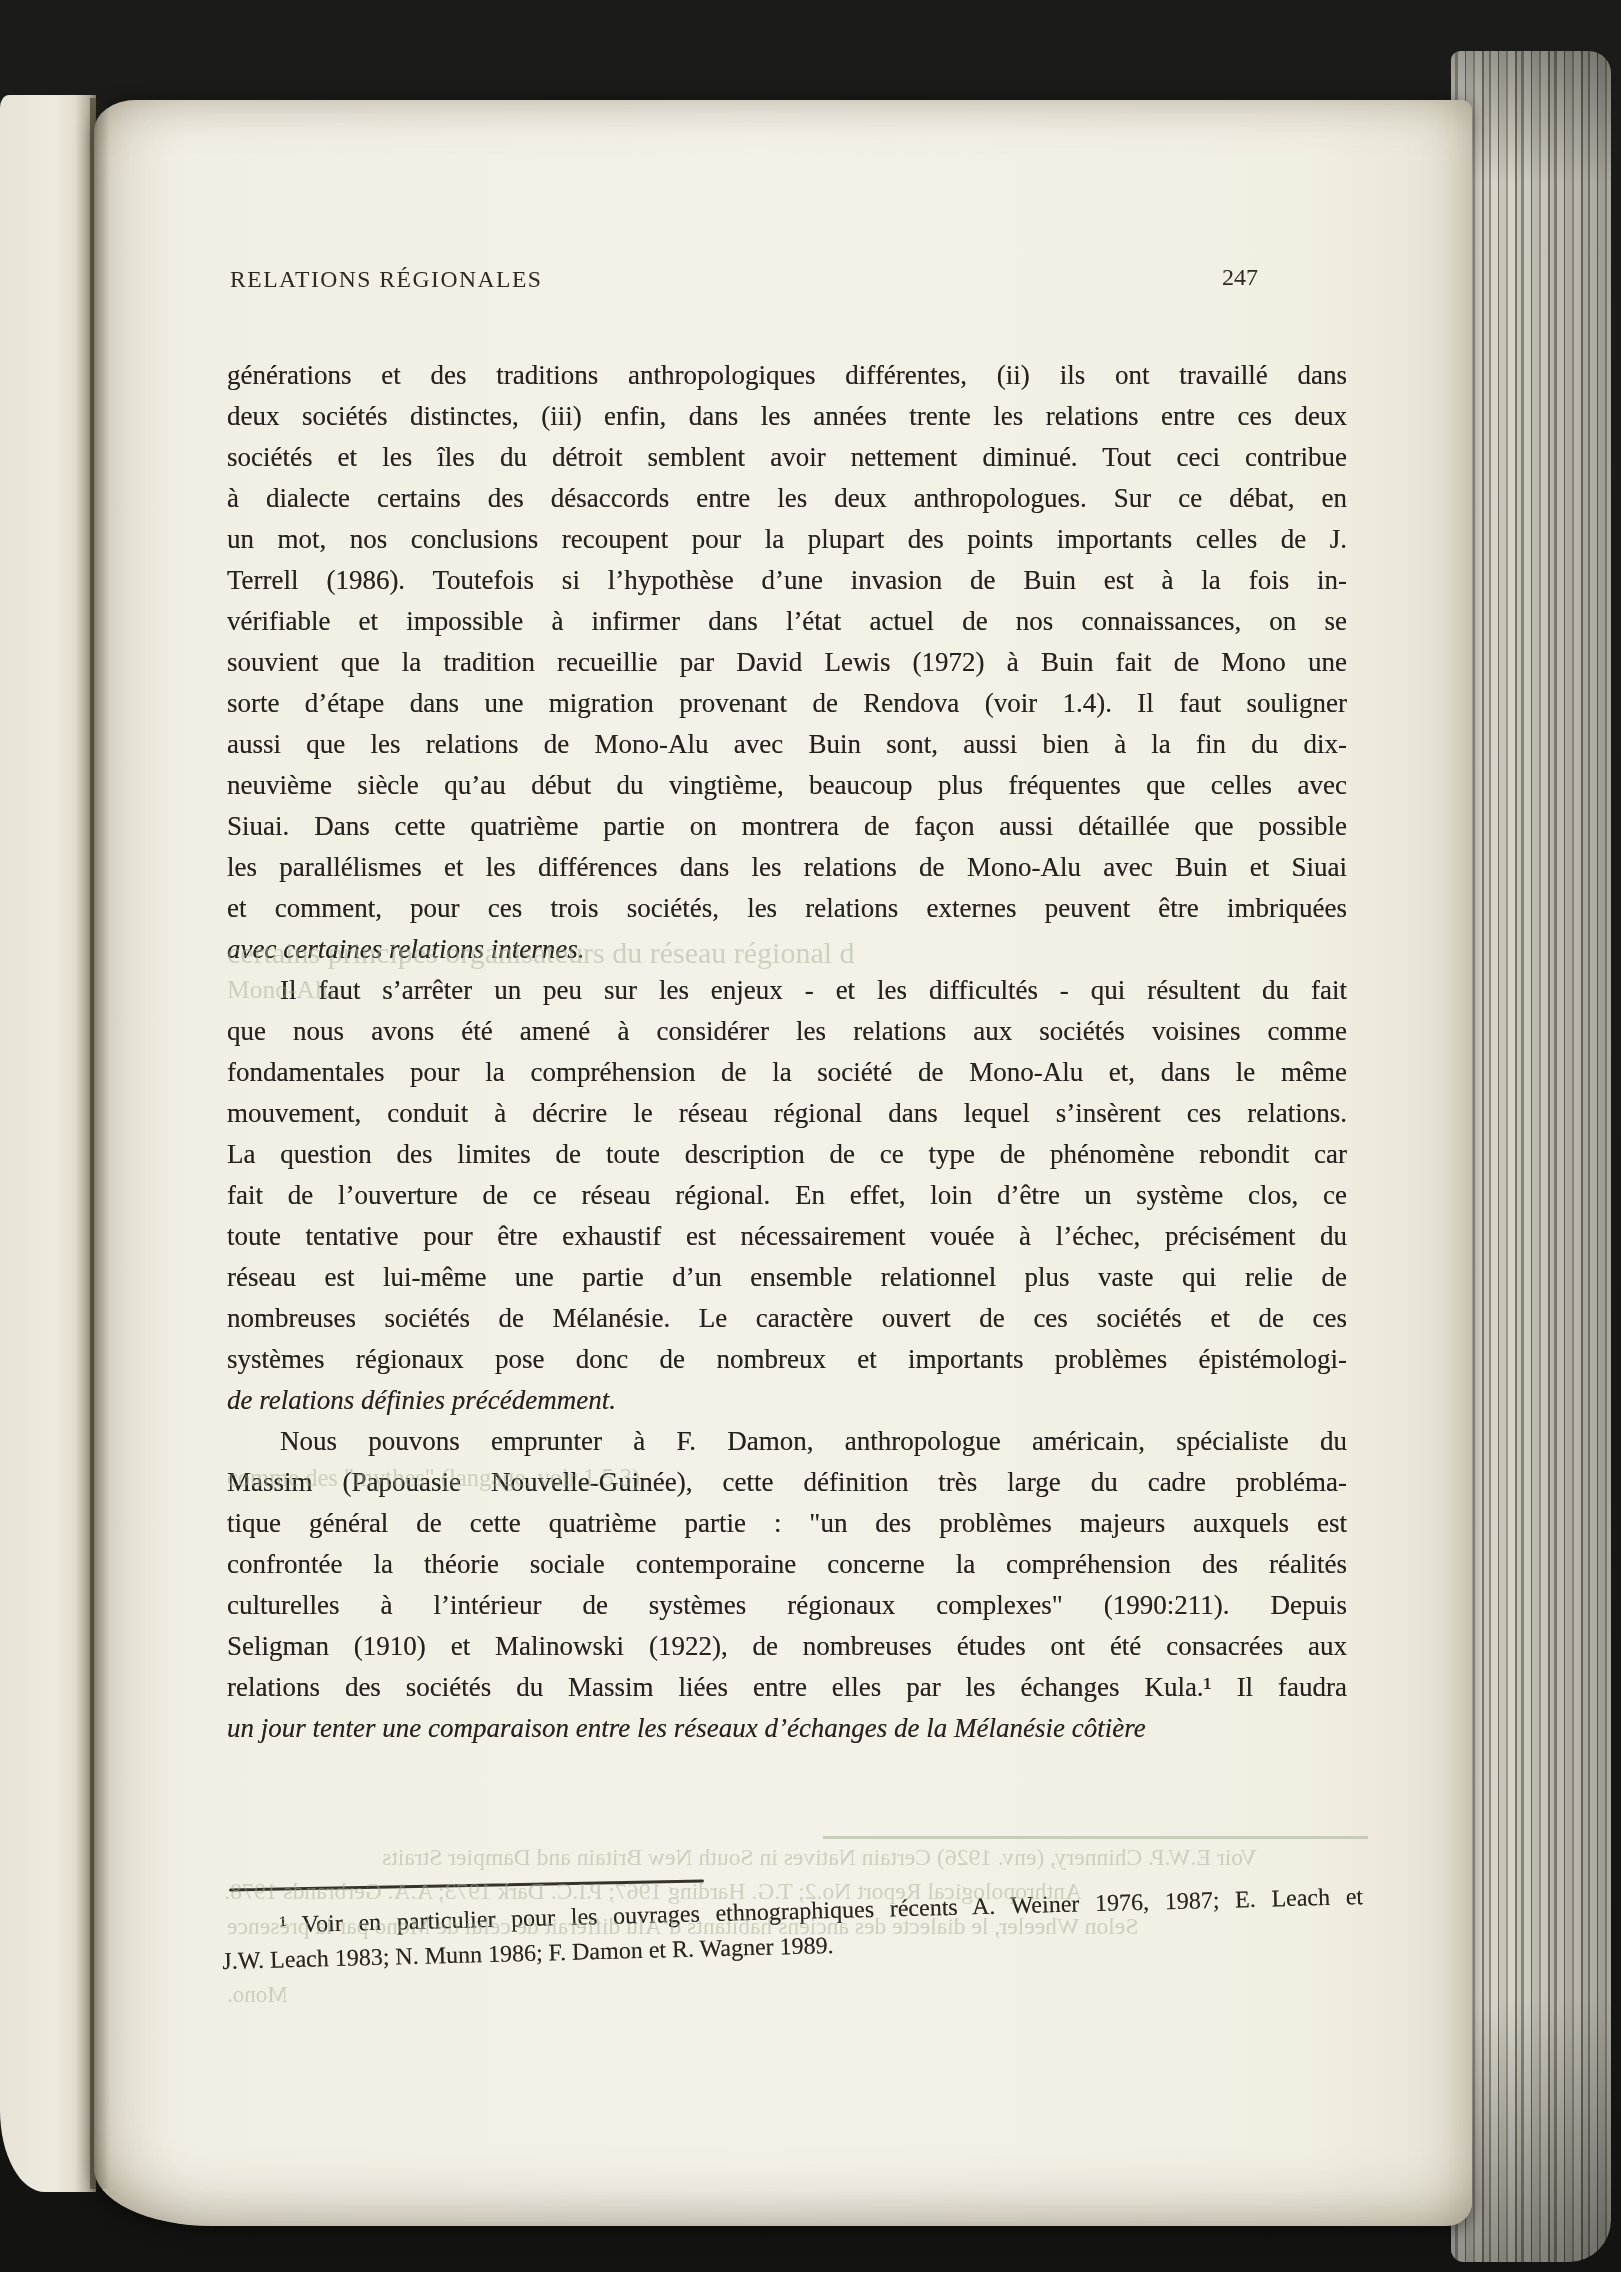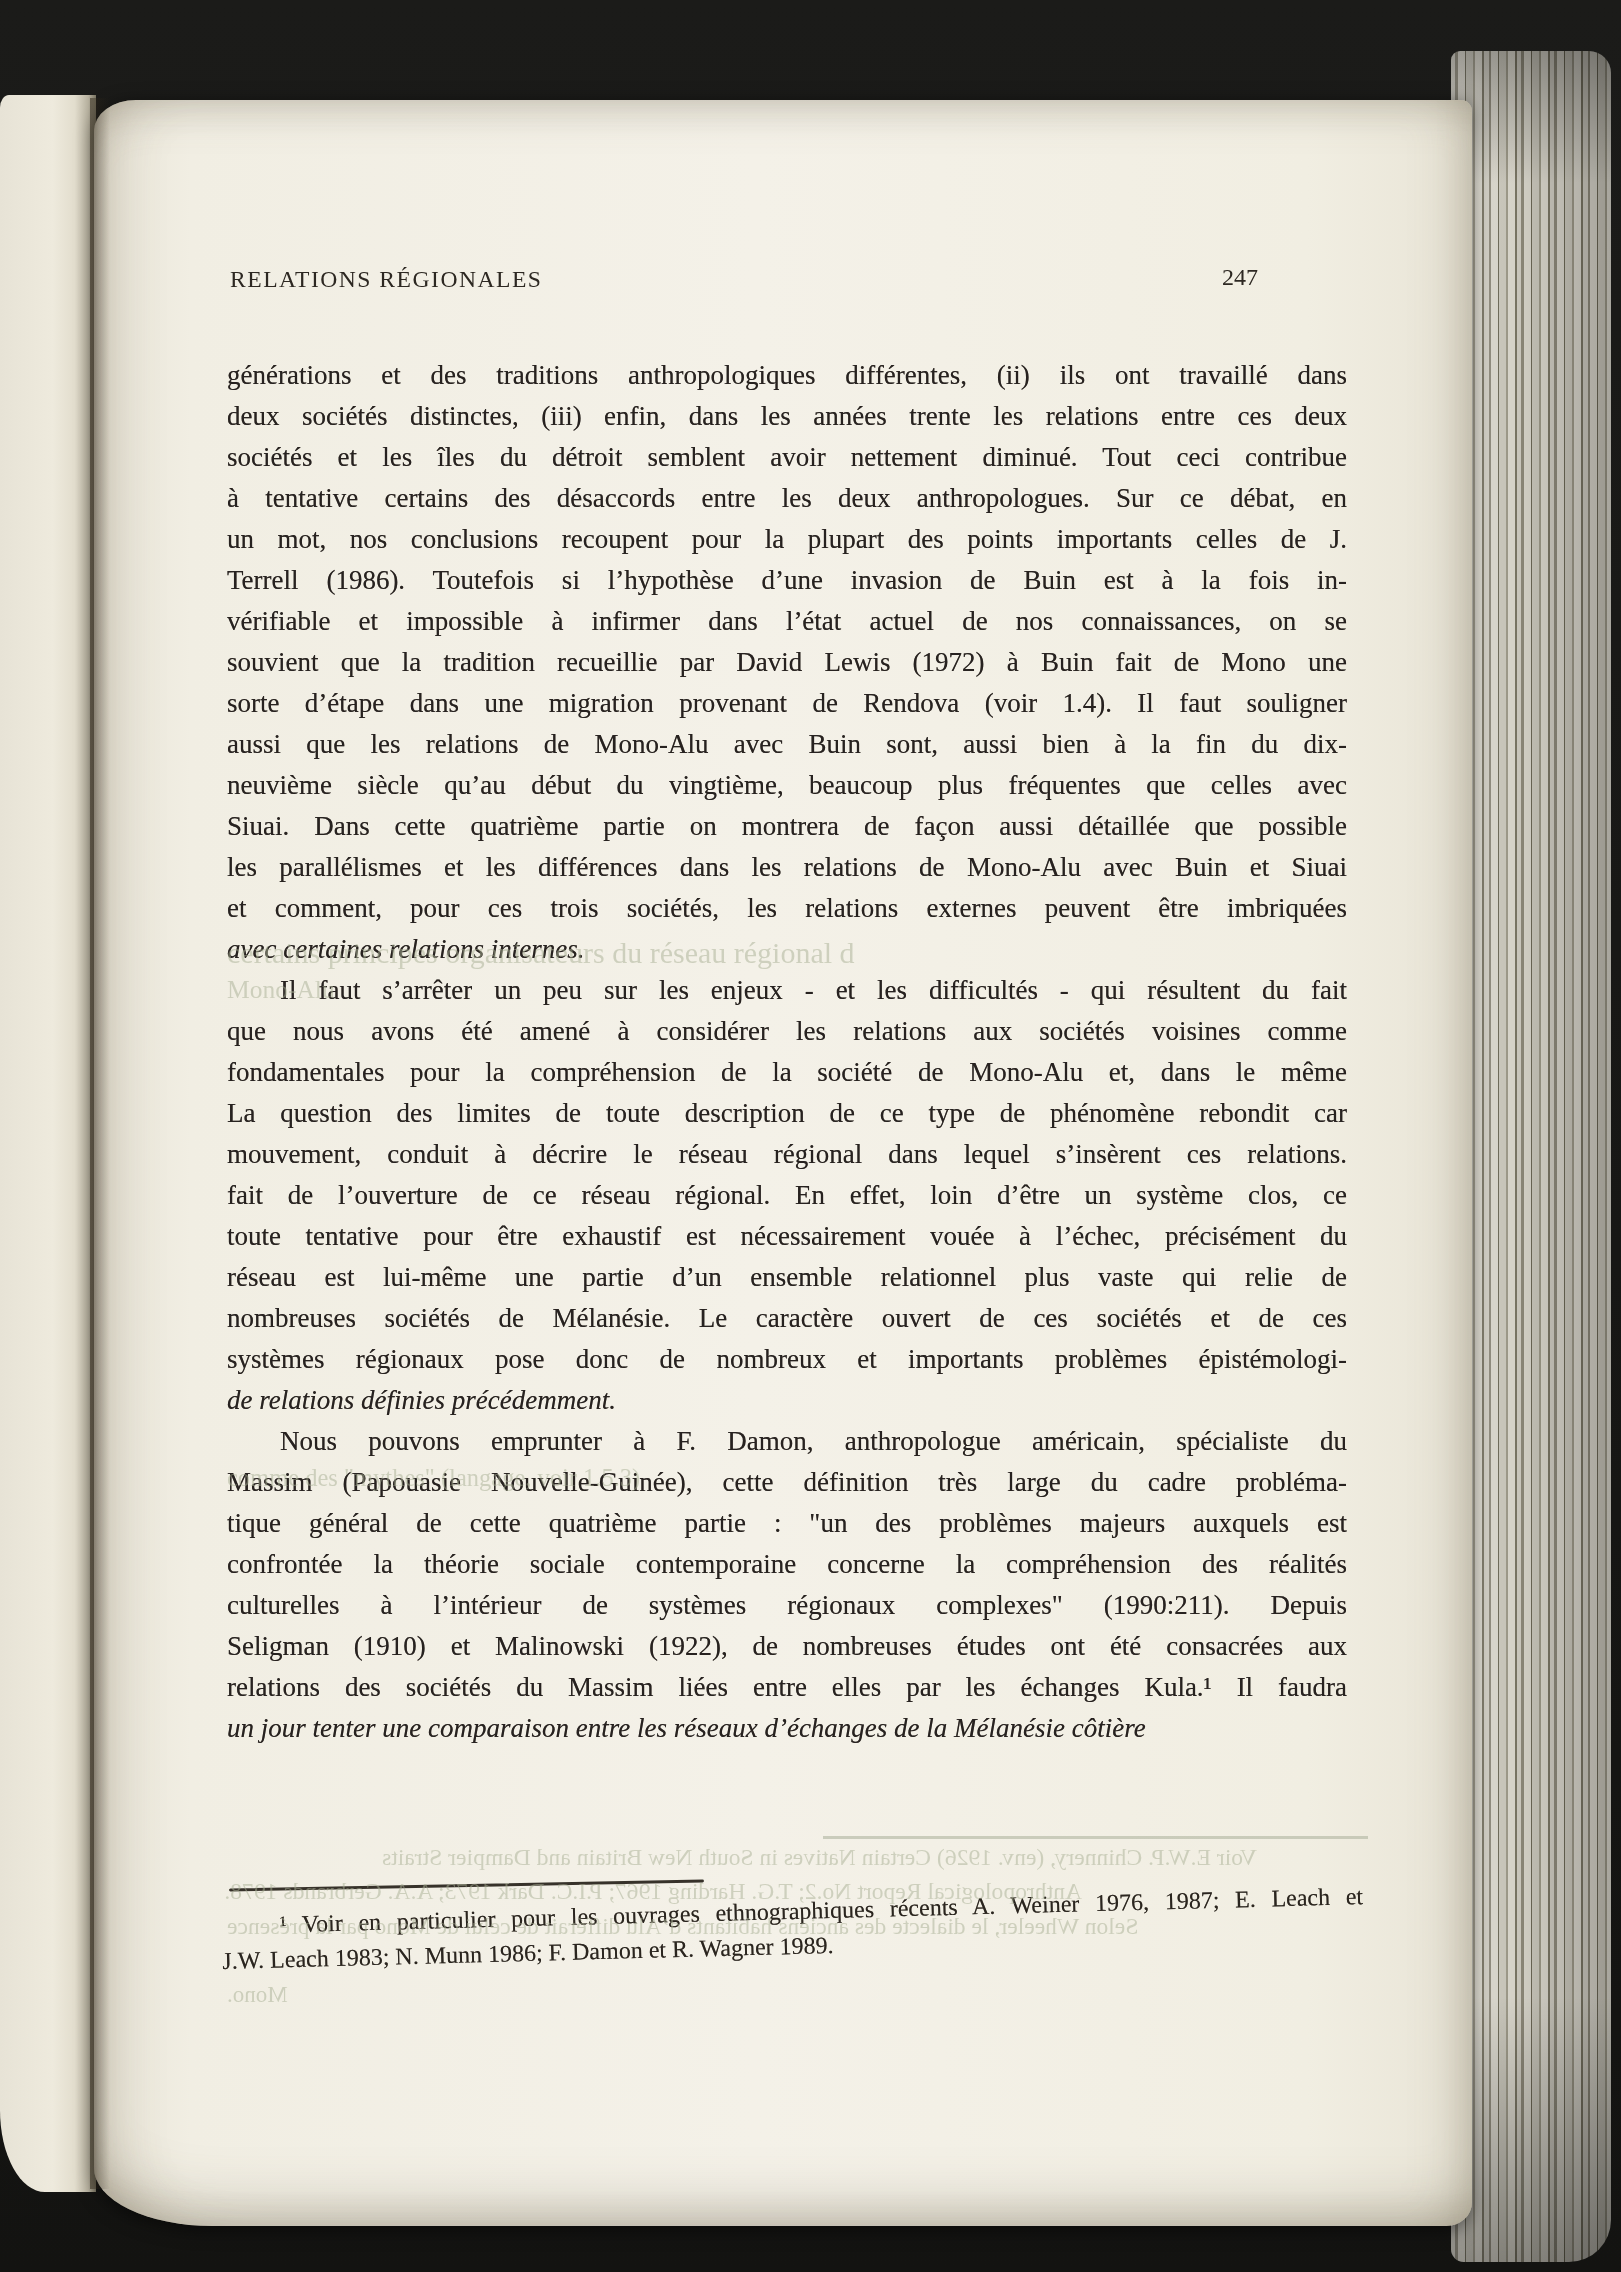--- a/index.html
+++ b/index.html
@@ -120,39 +120,39 @@
     <div class="ghost mirror" id="ghost-7">Mono.</div>
 
     <div class="running-title">RELATIONS RÉGIONALES</div>
     <div class="page-number">247</div>
 
     <div class="body-text">
         <div>
           <div class="line">générations et des traditions anthropologiques différentes, (ii) ils ont travaillé dans</div>
           <div class="line">deux sociétés distinctes, (iii) enfin, dans les années trente les relations entre ces deux</div>
           <div class="line">sociétés et les îles du détroit semblent avoir nettement diminué. Tout ceci contribue</div>
-          <div class="line">à tentative certains des désaccords entre les deux anthropologues. Sur ce débat, en</div>
+          <div class="line">à dialecte certains des désaccords entre les deux anthropologues. Sur ce débat, en</div>
           <div class="line">un mot, nos conclusions recoupent pour la plupart des points importants celles de J.</div>
           <div class="line">Terrell (1986). Toutefois si l’hypothèse d’une invasion de Buin est à la fois in-</div>
           <div class="line">vérifiable et impossible à infirmer dans l’état actuel de nos connaissances, on se</div>
           <div class="line">souvient que la tradition recueillie par David Lewis (1972) à Buin fait de Mono une</div>
           <div class="line">sorte d’étape dans une migration provenant de Rendova (voir 1.4). Il faut souligner</div>
           <div class="line">aussi que les relations de Mono-Alu avec Buin sont, aussi bien à la fin du dix-</div>
           <div class="line">neuvième siècle qu’au début du vingtième, beaucoup plus fréquentes que celles avec</div>
           <div class="line">Siuai. Dans cette quatrième partie on montrera de façon aussi détaillée que possible</div>
           <div class="line">les parallélismes et les différences dans les relations de Mono-Alu avec Buin et Siuai</div>
           <div class="line">et comment, pour ces trois sociétés, les relations externes peuvent être imbriquées</div>
           <div class="line last">avec certaines relations internes.</div>
         </div>
         <div>
           <div class="line indent">Il faut s’arrêter un peu sur les enjeux - et les difficultés - qui résultent du fait</div>
           <div class="line">que nous avons été amené à considérer les relations aux sociétés voisines comme</div>
           <div class="line">fondamentales pour la compréhension de la société de Mono-Alu et, dans le même</div>
+          <div class="line">mouvement, conduit à décrire le réseau régional dans lequel s’insèrent ces relations.</div>
           <div class="line">La question des limites de toute description de ce type de phénomène rebondit car</div>
-          <div class="line">mouvement, conduit à décrire le réseau régional dans lequel s’insèrent ces relations.</div>
           <div class="line">fait de l’ouverture de ce réseau régional. En effet, loin d’être un système clos, ce</div>
           <div class="line">toute tentative pour être exhaustif est nécessairement vouée à l’échec, précisément du</div>
           <div class="line">réseau est lui-même une partie d’un ensemble relationnel plus vaste qui relie de</div>
           <div class="line">nombreuses sociétés de Mélanésie. Le caractère ouvert de ces sociétés et de ces</div>
           <div class="line">systèmes régionaux pose donc de nombreux et importants problèmes épistémologi-</div>
           <div class="line last">de relations définies précédemment.</div>
         </div>
         <div>
           <div class="line indent">Nous pouvons emprunter à F. Damon, anthropologue américain, spécialiste du</div>
           <div class="line">Massim (Papouasie Nouvelle-Guinée), cette définition très large du cadre probléma-</div>

